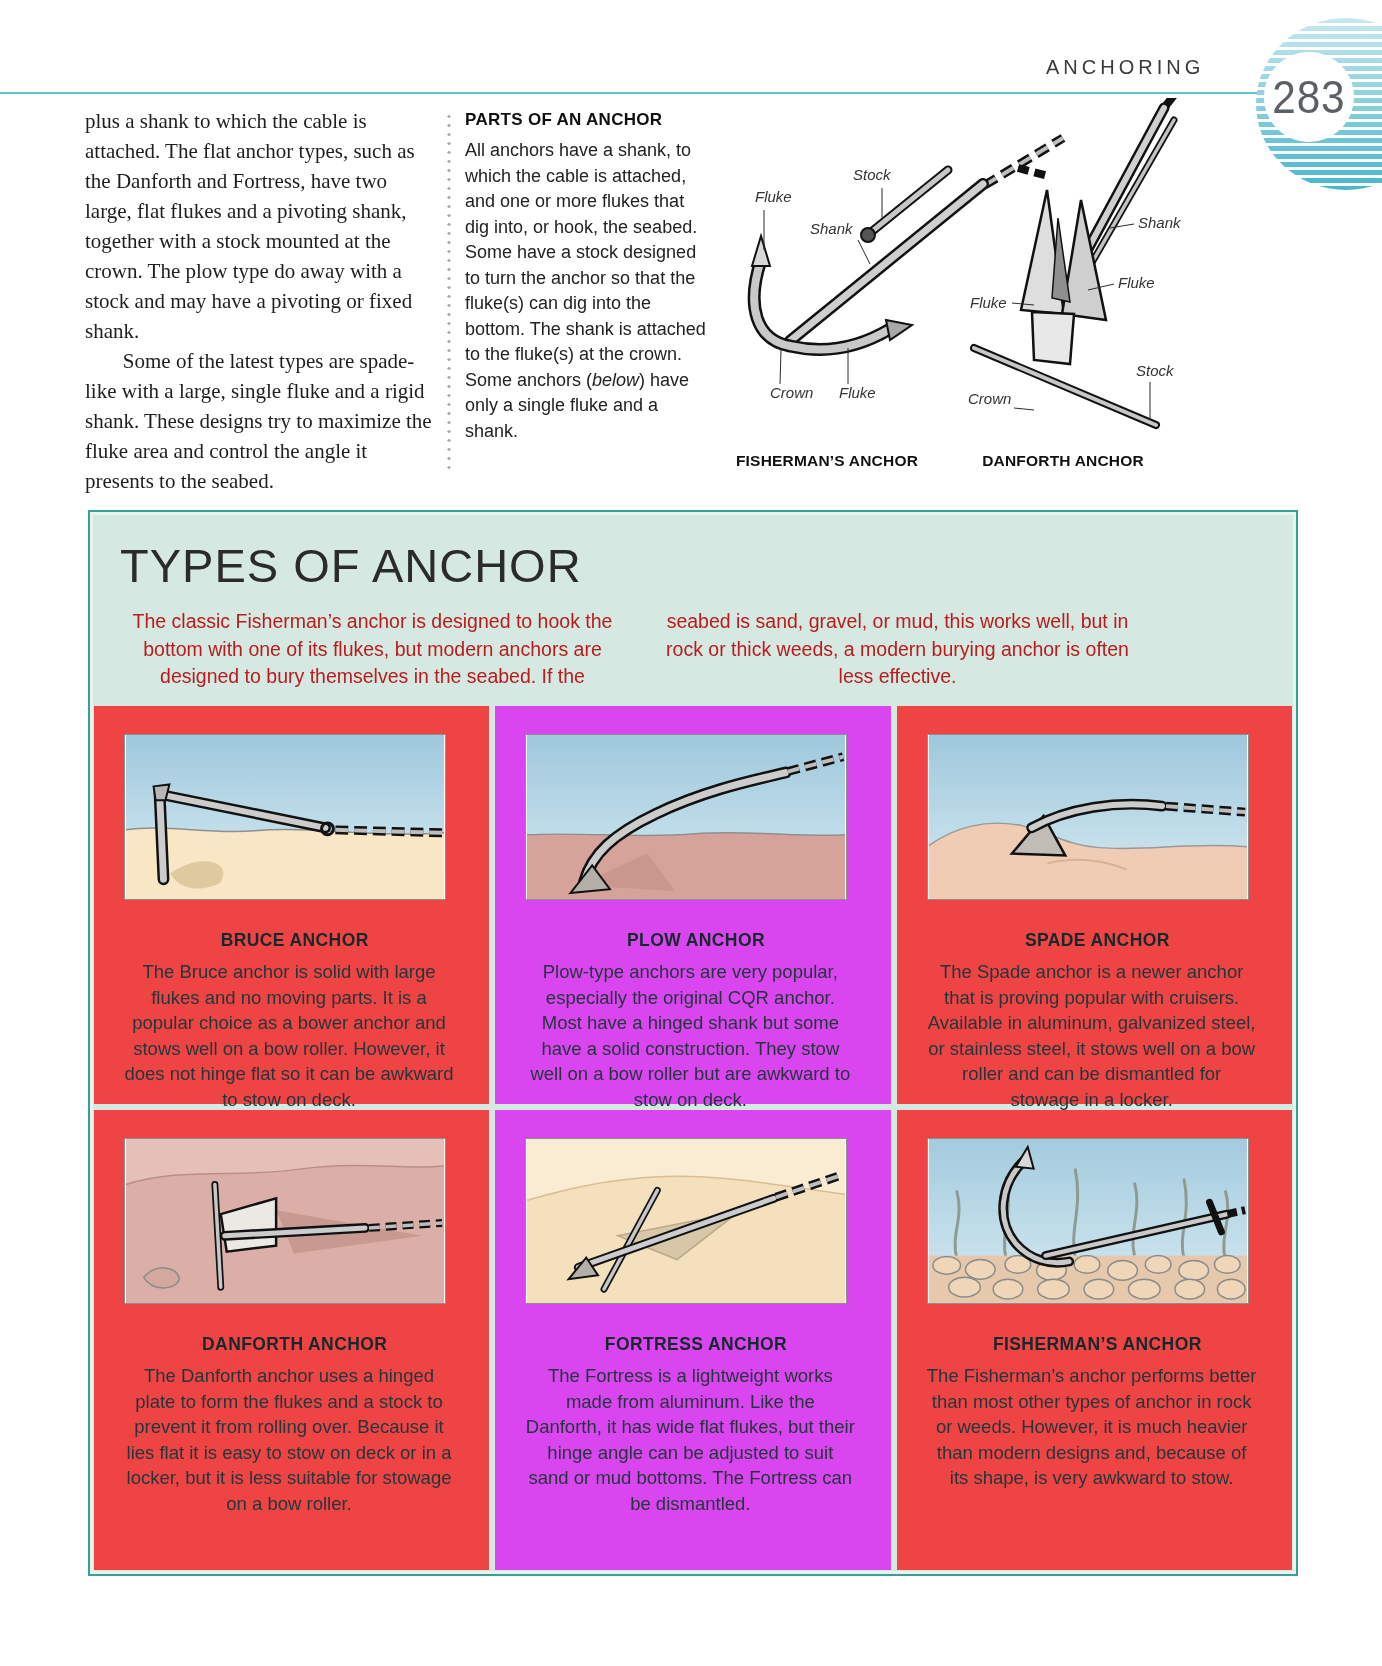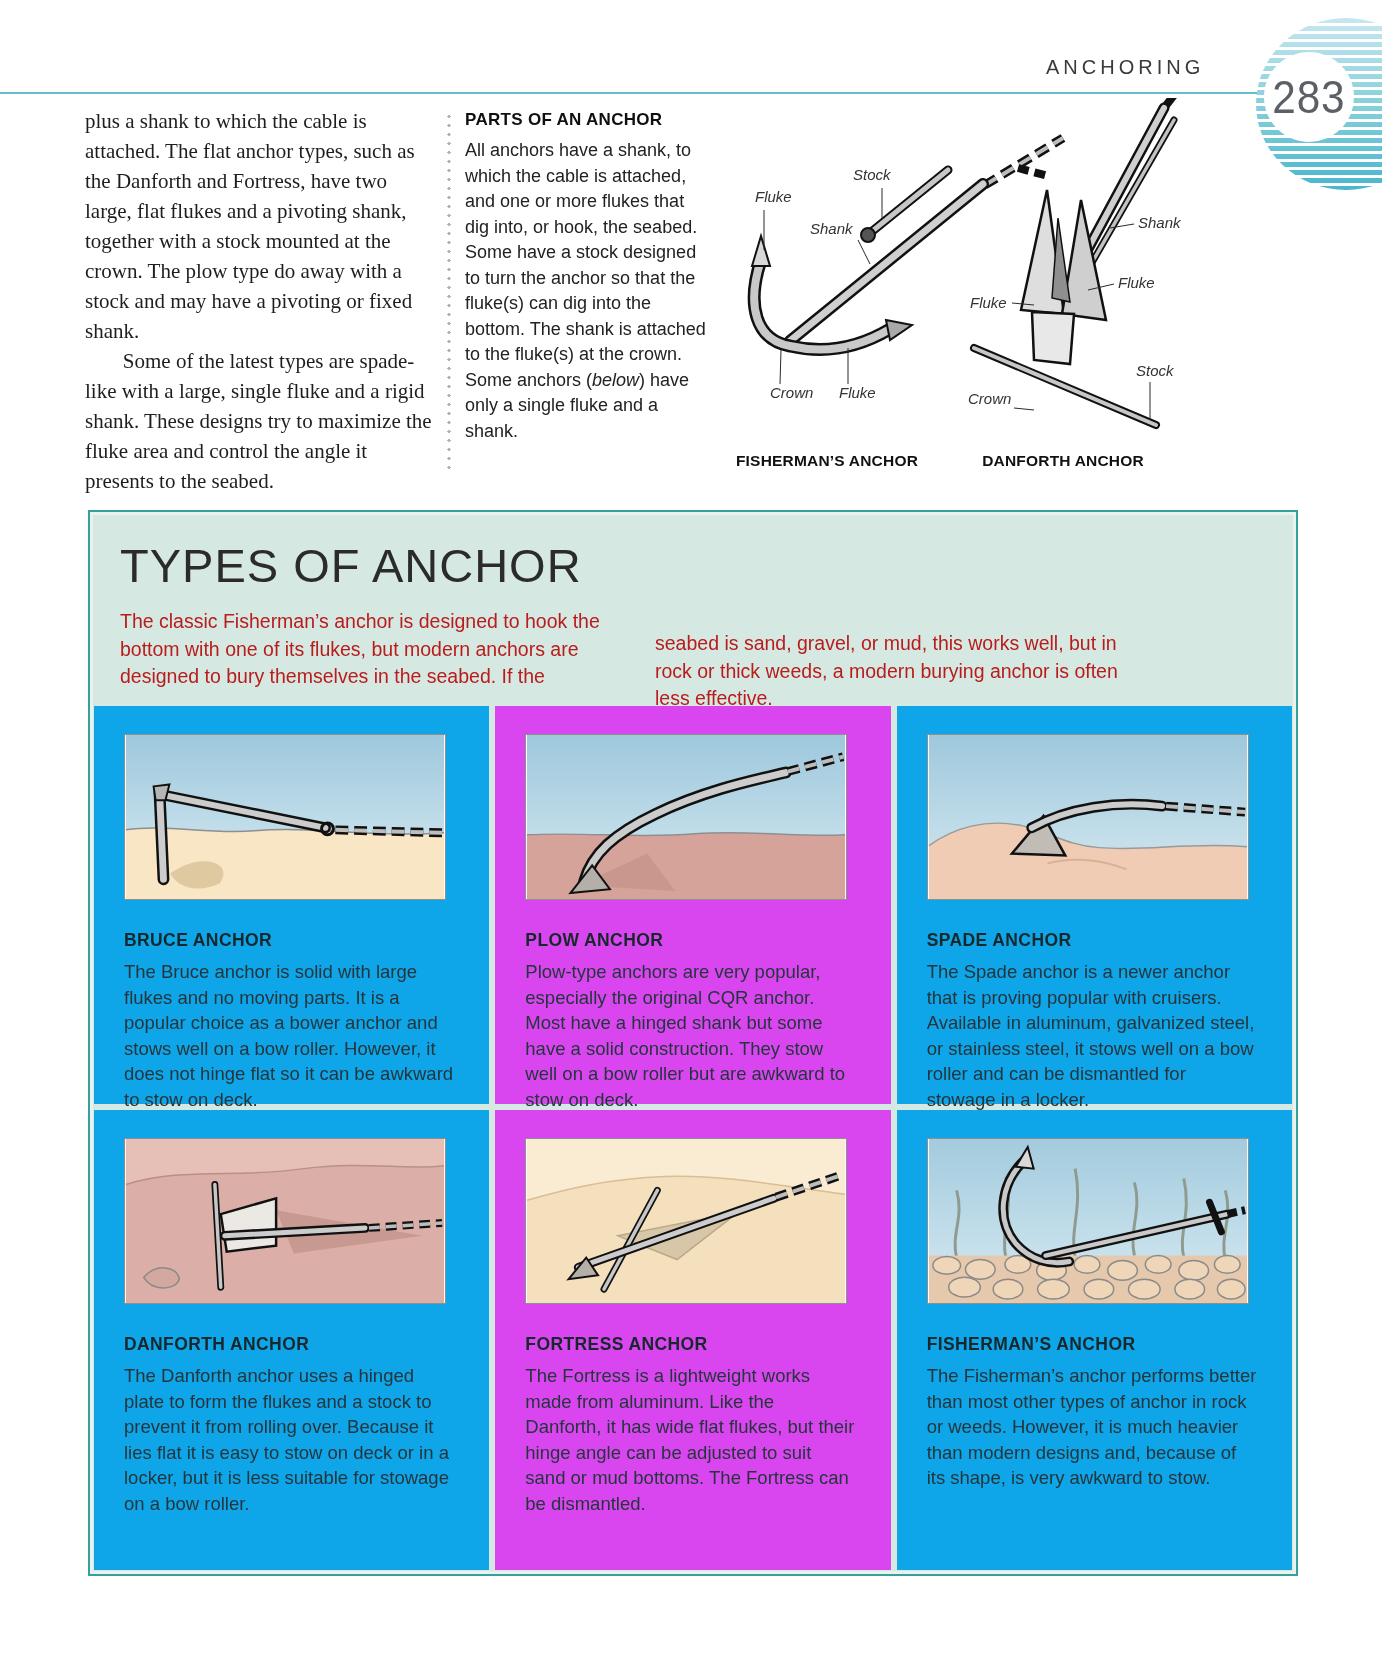--- a/index.html
+++ b/index.html
@@ -63,36 +63,37 @@
     position:absolute; top:452px; font-size:15.5px; font-weight:bold;
     color:#111; letter-spacing:.2px; text-align:center;
   }
   .caption.fisherman{left:731px; width:192px;}
   .caption.danforth{left:975px; width:176px;}
   
   .types-box{
     position:absolute; left:88px; top:510px; width:1210px; height:1066px;
     box-sizing:border-box; border:2px solid #37a099; background:#d6e8e2;
     box-shadow: inset 0 0 0 3px rgba(255,255,255,.45);
+    text-align: center;
   }
   .types-title{
     position:absolute; left:30px; top:26px; font-size:47px; font-weight:300;
     letter-spacing:1px; color:#2b2b2b;
   }
   .types-intro{
     position:absolute; top:96px; font-size:19.5px; line-height:27.5px; color:#b91c1c;
   }
   .types-intro.c1{left:30px; width:505px;}
-  .types-intro.c2{left:565px; width:485px;margin-top:22px;}
+  .types-intro.c2{left:565px; width:485px;}
   .types-grid{
     position:absolute; left:4px; right:4px; top:194px; bottom:4px;
     display:grid; grid-template-columns:1fr 1fr 1fr; grid-template-rows:398px 1fr;
     gap:6px;
   }
-  .cell{background:#0ea5e9; padding:28px 24px 0 30px; box-sizing:border-box;}
+  .cell{background:#ef4444; padding:28px 24px 0 30px; box-sizing:border-box;}
   .cell.alt{background:#d946ef;}
   .cell .pic{
     width:322px; height:166px; border:1px solid #8f8f8f; box-sizing:border-box;
     background:#fff;
   }
   .cell .pic svg{display:block; width:100%; height:100%;}
   .cell h3{
     margin:30px 0 8px 0; font-size:17.5px; letter-spacing:.4px; color:#16282b;
   }
   .cell p{margin:0; font-size:18.5px; line-height:25.5px; color:#24363c; width:330px;}

